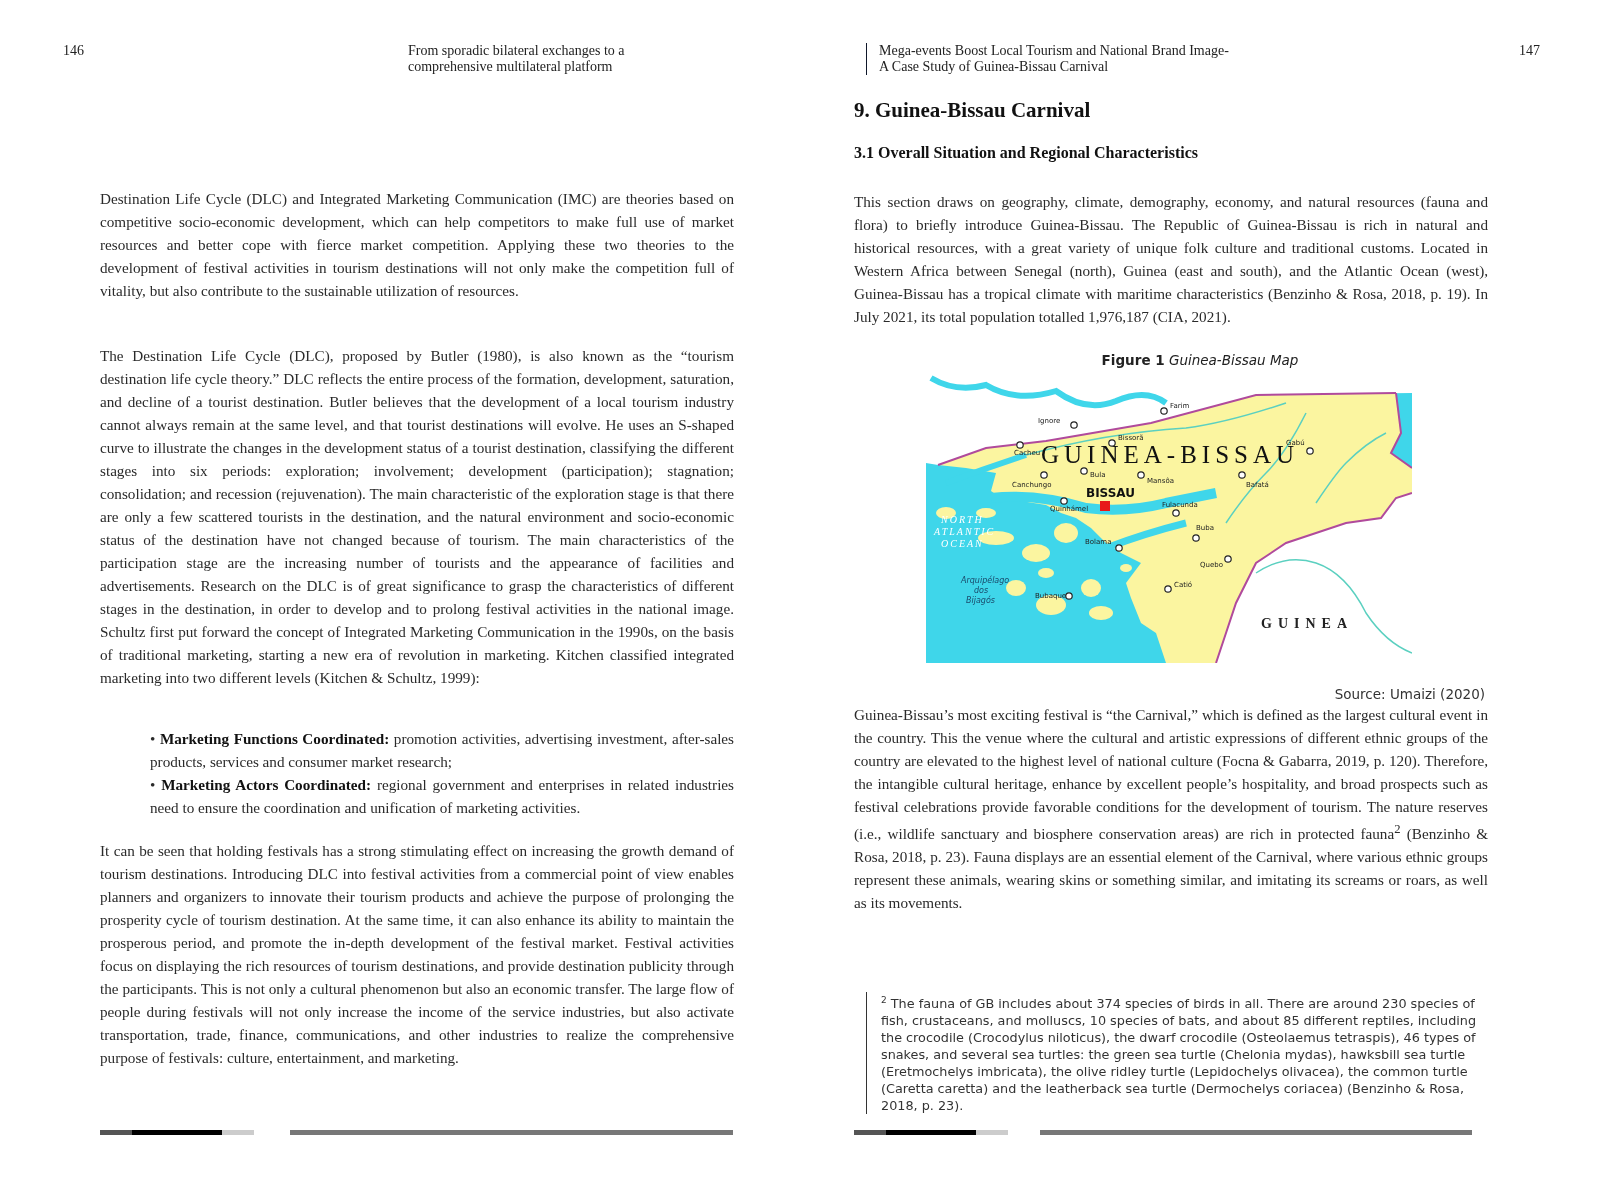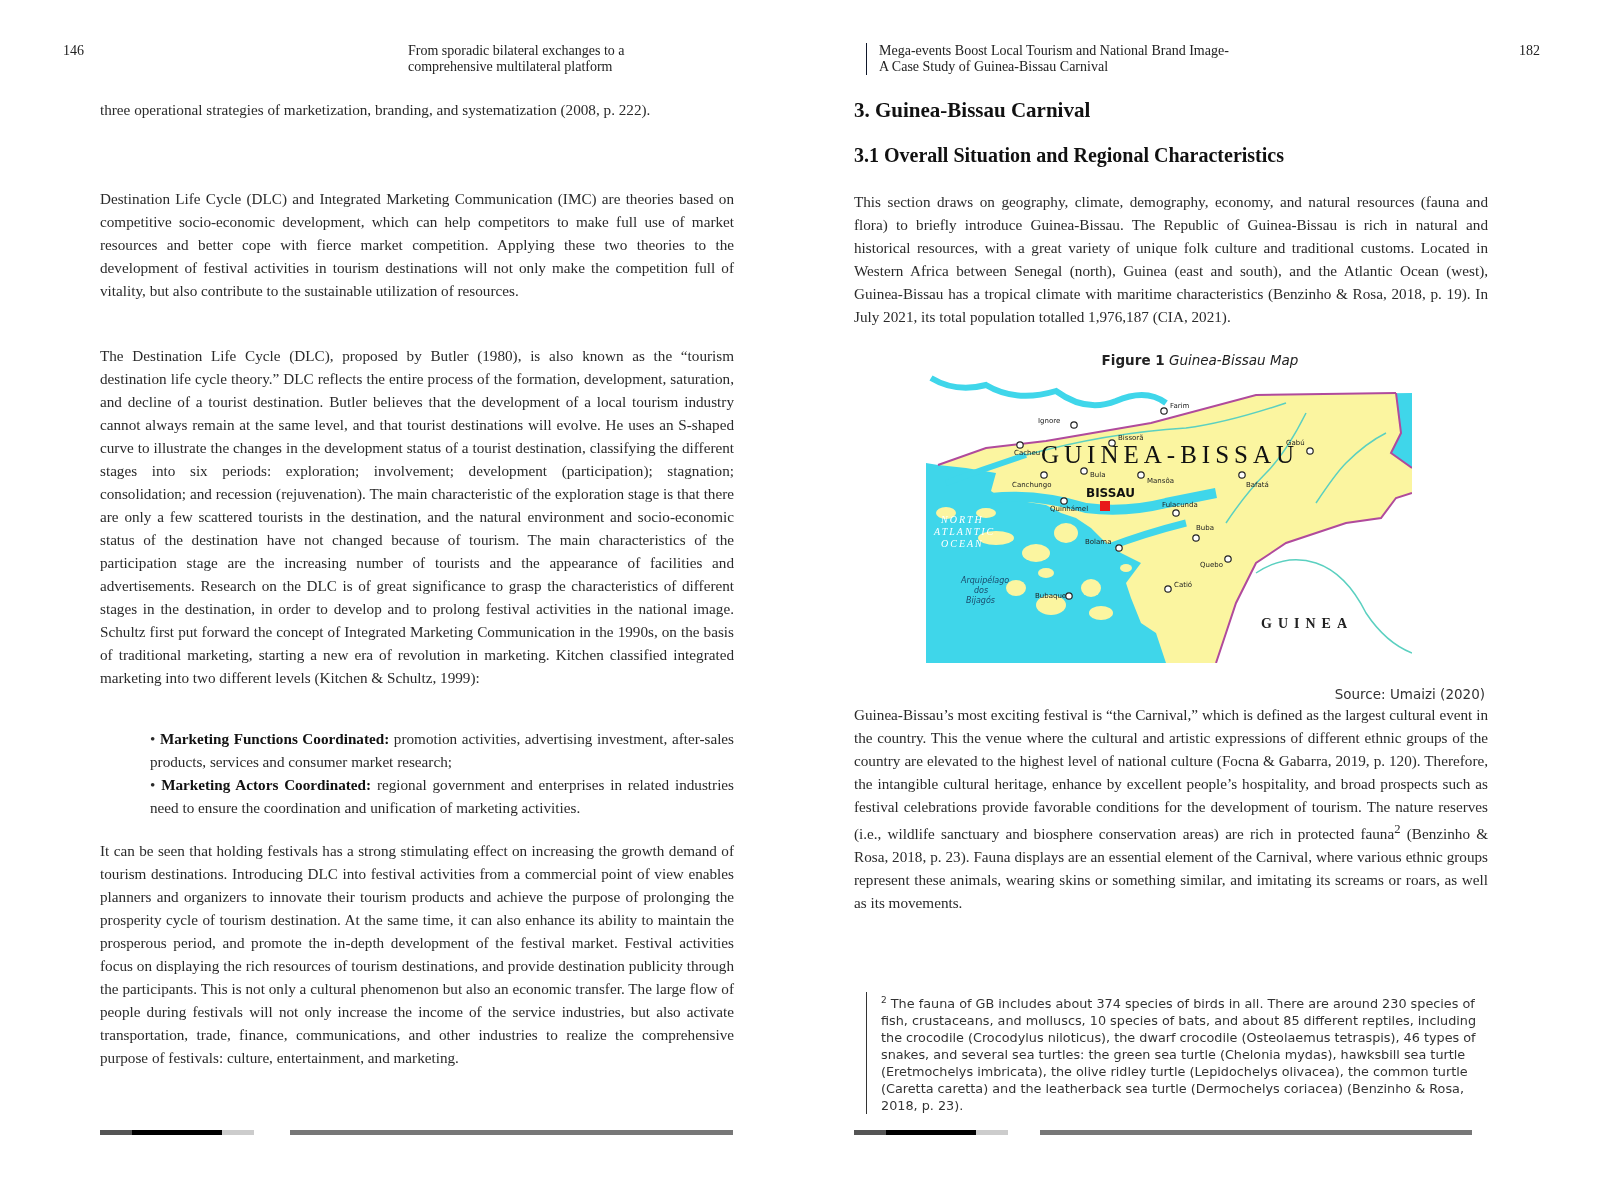--- a/index.html
+++ b/index.html
@@ -17,21 +17,21 @@
   .rh-book-line { display: inline-block; width: 92px; height: 1px; background: #333; vertical-align: middle; margin-left: 10px; }
   .rh-chapter { left: 408px; width: 280px; }
   .rh-article { left: 66px; width: 440px; padding-left: 12px; border-left: 1px solid #0f172a; }
   .rh-num-right { left: 700px; width: 40px; text-align: right; }
 
   .col { position: absolute; left: 100px; width: 634px; }
   .page-right .col { left: 54px; width: 634px; }
 
   .body-text { font-size: 15.2px; line-height: 23px; text-align: justify; color: #2a2a2a; }
   .h1 { font-size: 21px; font-weight: bold; color: #111; }
-  .h2 { font-size: 20px; font-weight: bold; color: #111; }
+  .h2 { font-size: 16px; font-weight: bold; color: #111; }
 
   .bullets { position: absolute; left: 150px; width: 584px; }
   .bullet { font-size: 15.2px; line-height: 23px; text-align: justify; color: #2a2a2a; }
   .bullet b { color: #111; }
 
   .fig-caption { position: absolute; left: 0; width: 800px; text-align: center; top: 352px; font-family: "DejaVu Sans", sans-serif; font-size: 13.5px; color: #222; }
   .fig-caption i { font-style: italic; }
   .map { position: absolute; left: 126px; top: 373px; width: 486px; height: 290px; overflow: hidden; }
   .source { position: absolute; right: 115px; top: 686px; font-family: "DejaVu Sans", sans-serif; font-size: 13.5px; color: #333; text-align: center; }
 
@@ -47,21 +47,20 @@
 </head>
 <body>
 
 <div class="page page-left">
   <div class="rh rh-num-left">146</div>
   <div class="rh rh-chapter">
     <div>From sporadic bilateral exchanges to a</div>
     <div>comprehensive multilateral platform</div>
   </div>
 
-  <div class="col body-text" style="top:98px;">three operational strategies of marketization, branding, and systematization (2008, p. 222).</div>
 
 
   <div class="col body-text" style="top:187px;">Destination Life Cycle (DLC) and Integrated Marketing Communication (IMC) are theories based on competitive socio-economic development, which can help competitors to make full use of market resources and better cope with fierce market competition. Applying these two theories to the development of festival activities in tourism destinations will not only make the competition full of vitality, but also contribute to the sustainable utilization of resources.</div>
   <div class="col body-text" style="top:344px;">The Destination Life Cycle (DLC), proposed by Butler (1980), is also known as the “tourism destination life cycle theory.” DLC reflects the entire process of the formation, development, saturation, and decline of a tourist destination. Butler believes that the development of a local tourism industry cannot always remain at the same level, and that tourist destinations will evolve. He uses an S-shaped curve to illustrate the changes in the development status of a tourist destination, classifying the different stages into six periods: exploration; involvement; development (participation); stagnation; consolidation; and recession (rejuvenation). The main characteristic of the exploration stage is that there are only a few scattered tourists in the destination, and the natural environment and socio-economic status of the destination have not changed because of tourism. The main characteristics of the participation stage are the increasing number of tourists and the appearance of facilities and advertisements. Research on the DLC is of great significance to grasp the characteristics of different stages in the destination, in order to develop and to prolong festival activities in the national image. Schultz first put forward the concept of Integrated Marketing Communication in the 1990s, on the basis of traditional marketing, starting a new era of revolution in marketing. Kitchen classified integrated marketing into two different levels (Kitchen &amp; Schultz, 1999):</div>
 
   <div class="bullets" style="top:727px;">
     <div class="bullet">
       <span>•</span>
       <b>Marketing Functions Coordinated:</b><span> promotion activities, advertising investment, after-sales products, services and consumer market research;</span>
     </div>
@@ -77,23 +76,23 @@
   <div class="footer-bar fb-b" style="left:132px;width:90px;"></div>
   <div class="footer-bar fb-c" style="left:222px;width:32px;"></div>
   <div class="footer-bar fb-d" style="left:290px;width:443px;"></div>
 </div>
 
 <div class="page page-right">
   <div class="rh rh-article">
     <div>Mega-events Boost Local Tourism and National Brand Image-</div>
     <div>A Case Study of Guinea-Bissau Carnival</div>
   </div>
-  <div class="rh rh-num-right">182</div>
-
-  <div class="col h1" style="top:98px;">3. Guinea-Bissau Carnival</div>
+  <div class="rh rh-num-right">147</div>
+
+  <div class="col h1" style="top:98px;">9. Guinea-Bissau Carnival</div>
   <div class="col h2" style="top:144px;">3.1 Overall Situation and Regional Characteristics</div>
 
   <div class="col body-text" style="top:190px;">This section draws on geography, climate, demography, economy, and natural resources (fauna and flora) to briefly introduce Guinea-Bissau. The Republic of Guinea-Bissau is rich in natural and historical resources, with a great variety of unique folk culture and traditional customs. Located in Western Africa between Senegal (north), Guinea (east and south), and the Atlantic Ocean (west), Guinea-Bissau has a tropical climate with maritime characteristics (Benzinho &amp; Rosa, 2018, p. 19). In July 2021, its total population totalled 1,976,187 (CIA, 2021).</div>
 
   <div class="fig-caption">
     <b>Figure 1</b><i> Guinea-Bissau Map</i>
   </div>
 
   <div class="map">
     <svg width="486" height="290" viewBox="0 0 486 290" xmlns="http://www.w3.org/2000/svg">

